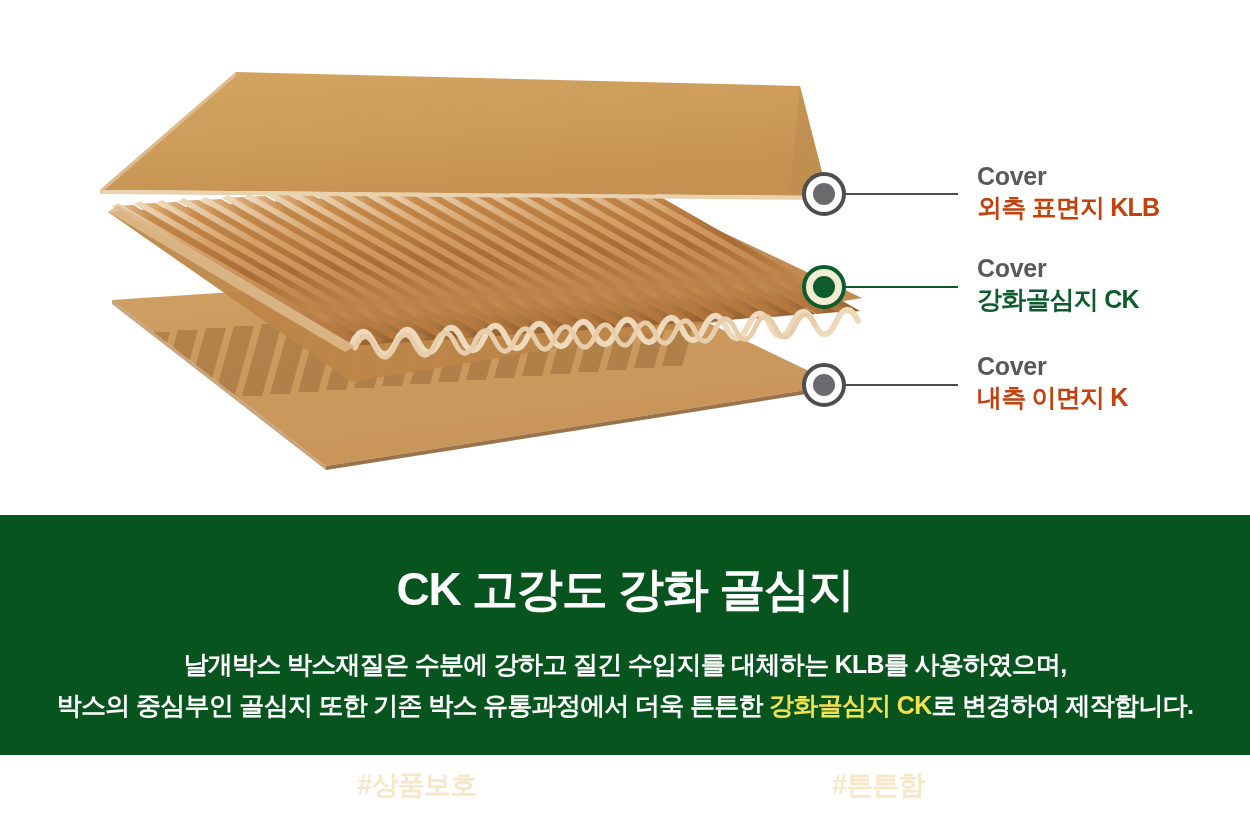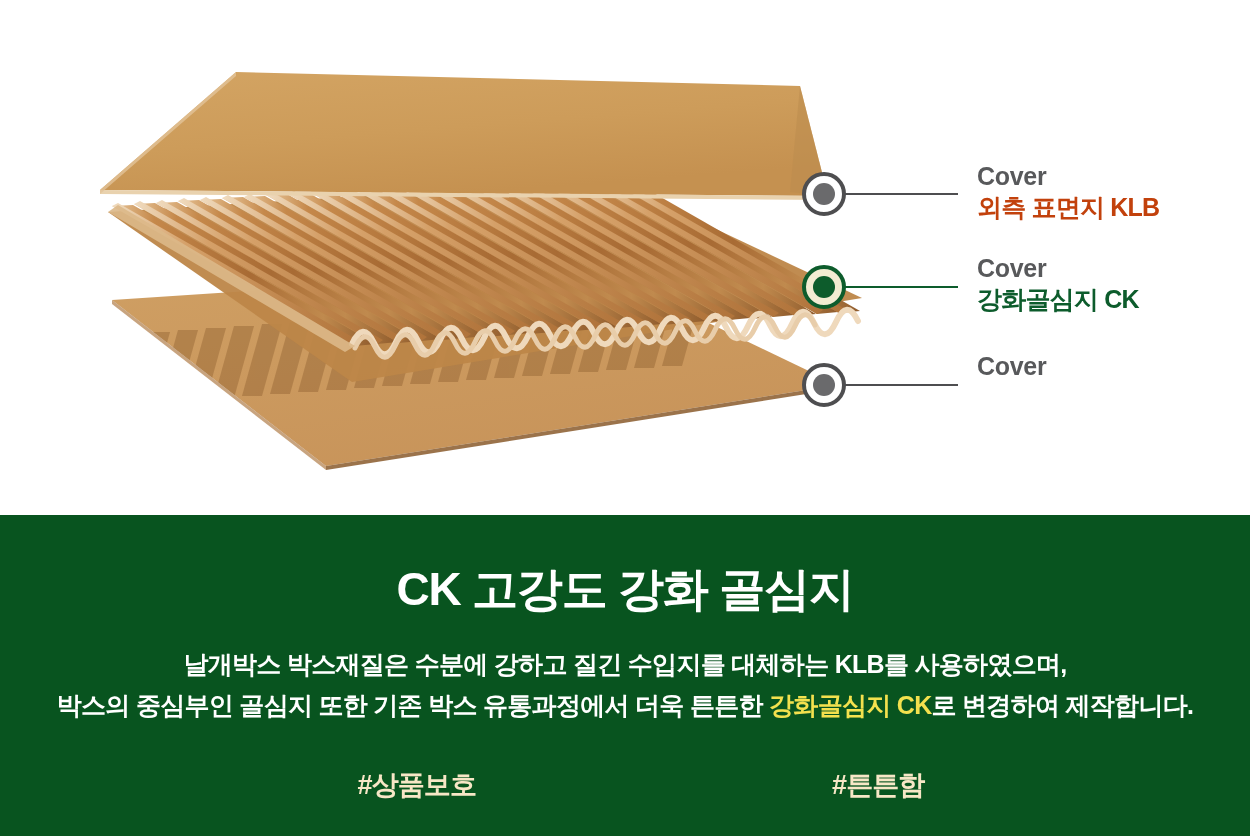--- a/index.html
+++ b/index.html
@@ -28,21 +28,21 @@
   .callout .sub {
     font-size:25px; font-weight:bold; letter-spacing:-0.8px;
     line-height:1.15; margin-top:4px;
   }
   .c-gray { color:#58595b; }
   .c-orange { color:#c2410c; }
   .c-green { color:#0d5c2c; }
 
   
   .green-panel {
-    position:absolute; left:0; top:515px; width:1250px; height:321px;
+    position:absolute; left:0; top:515px; width:1250px; height:240px;
     background:#08541f;
   }
   .gp-title {
     position:absolute; left:0; top:44px; width:1250px;
     text-align:center; color:#ffffff;
     font-size:46px; font-weight:bold; letter-spacing:-1.2px;
   }
   .gp-body {
     position:absolute; left:0; top:129px; width:1250px;
     text-align:center; color:#ffffff;
@@ -293,20 +293,21 @@
       <div class="sub c-orange">외측 표면지 KLB</div>
     </div>
 
     <div class="callout" style="left:977px; top:255px;">
       <div class="title c-gray">Cover</div>
       <div class="sub c-green">강화골심지 CK</div>
     </div>
 
     <div class="callout" style="left:977px; top:353px;">
       <div class="title c-gray">Cover</div>
+      <div class="sub c-orange">내측 이면지 K</div>
     </div>
   </div>
 
   <div class="green-panel">
     <div class="gp-title">CK 고강도 강화 골심지</div>
 
     <div class="gp-body">
       <div>날개박스 박스재질은 수분에 강하고 질긴 수입지를 대체하는 KLB를 사용하였으며,</div>
       <div>
         <span>박스의 중심부인 골심지 또한 기존 박스 유통과정에서 더욱 튼튼한 </span><span class="hl">강화골심지 CK</span><span>로 변경하여 제작합니다.</span>

